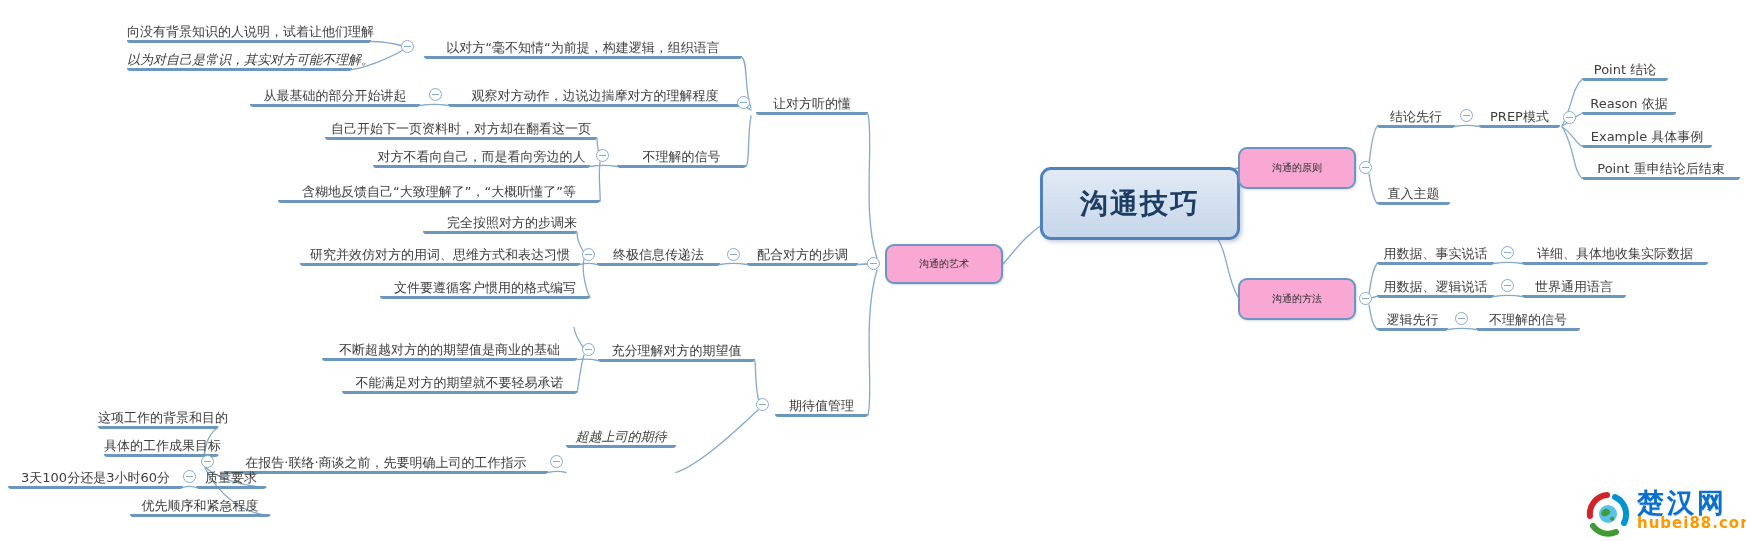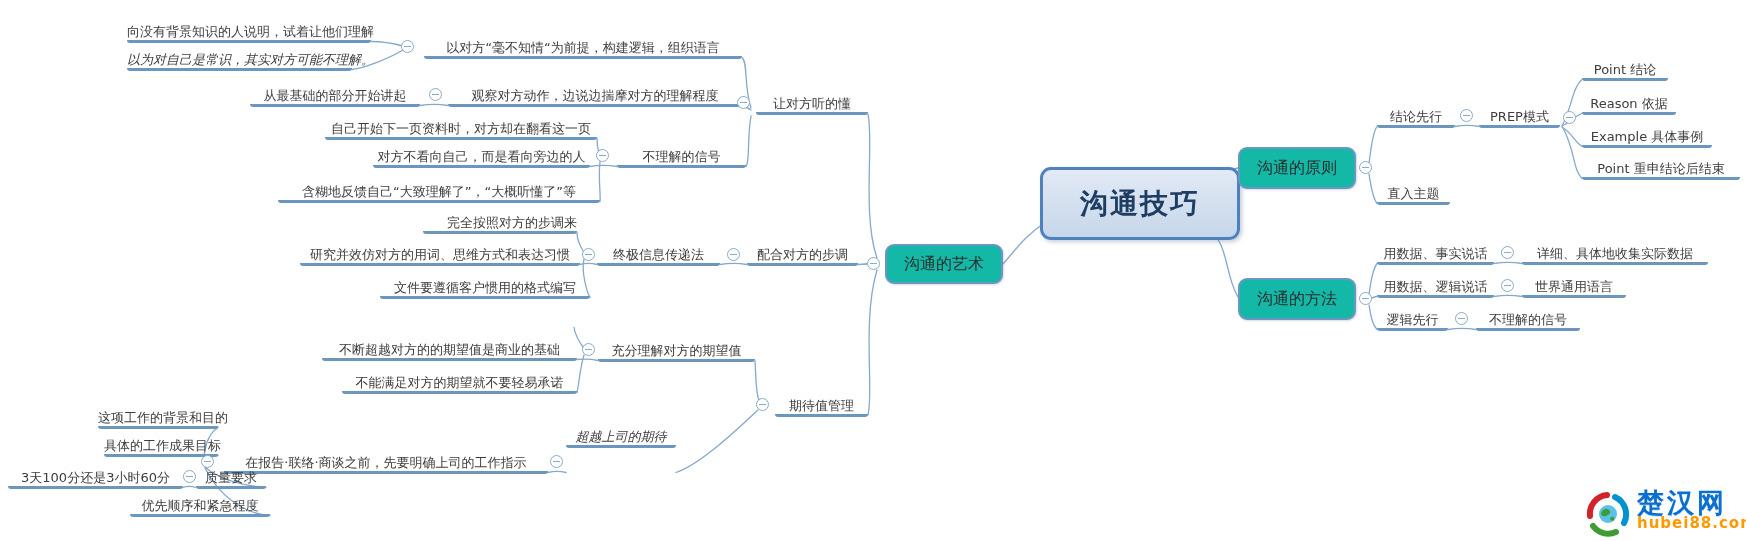--- a/index.html
+++ b/index.html
@@ -2,22 +2,22 @@
 <html><head>
 <meta charset="utf-8">
 <style>
   html,body{margin:0;padding:0;background:#fff;}
   .canvas{position:relative;width:1746px;height:541px;background:#ffffff;overflow:hidden;
           font-family:"DejaVu Sans",sans-serif;}
   svg.wires{position:absolute;left:0;top:0;pointer-events:none;}
   .node{position:absolute;box-sizing:border-box;height:20px;padding-top:1px;
         font-size:13px;line-height:16px;color:#3d3d3d;text-align:center;white-space:nowrap;
         border-bottom:3px solid #6b96bd;border-radius:0 0 3px 3px;cursor:default;}
-  .box{position:absolute;box-sizing:border-box;background:#14b8a6;border:2px solid #6b96c4;
-       border-radius:9px;color:#2b2b2b;font-size:16px;display:flex;align-items:center;
+  .box{position:absolute;box-sizing:border-box;background:#f9a8d4;border:2px solid #6b96c4;
+       border-radius:9px;color:#2b2b2b;font-size:10px;display:flex;align-items:center;
        justify-content:center;white-space:nowrap;box-shadow:1px 1px 2px rgba(90,120,160,.25);}
   .rootbox{position:absolute;box-sizing:border-box;display:flex;align-items:center;justify-content:center;
        background:linear-gradient(#e2eaf5,#c6d6ea);border:3px solid #4f81bd;border-radius:11px;
        font-size:28px;font-weight:bold;color:#1d3d63;letter-spacing:2px;white-space:nowrap;
        box-shadow:2px 2px 4px rgba(60,90,130,.3);}
   .collapse{position:absolute;width:13px;height:13px;border:1px solid #8aabca;border-radius:50%;
        background:#fff;box-sizing:border-box;cursor:pointer;}
   .collapse::after{content:"";position:absolute;left:2px;right:2px;top:5px;height:1px;background:#8aabca;}
   .logo{position:absolute;left:1583px;top:489px;display:flex;align-items:flex-start;}
   .logo-text{margin-left:4px;}

